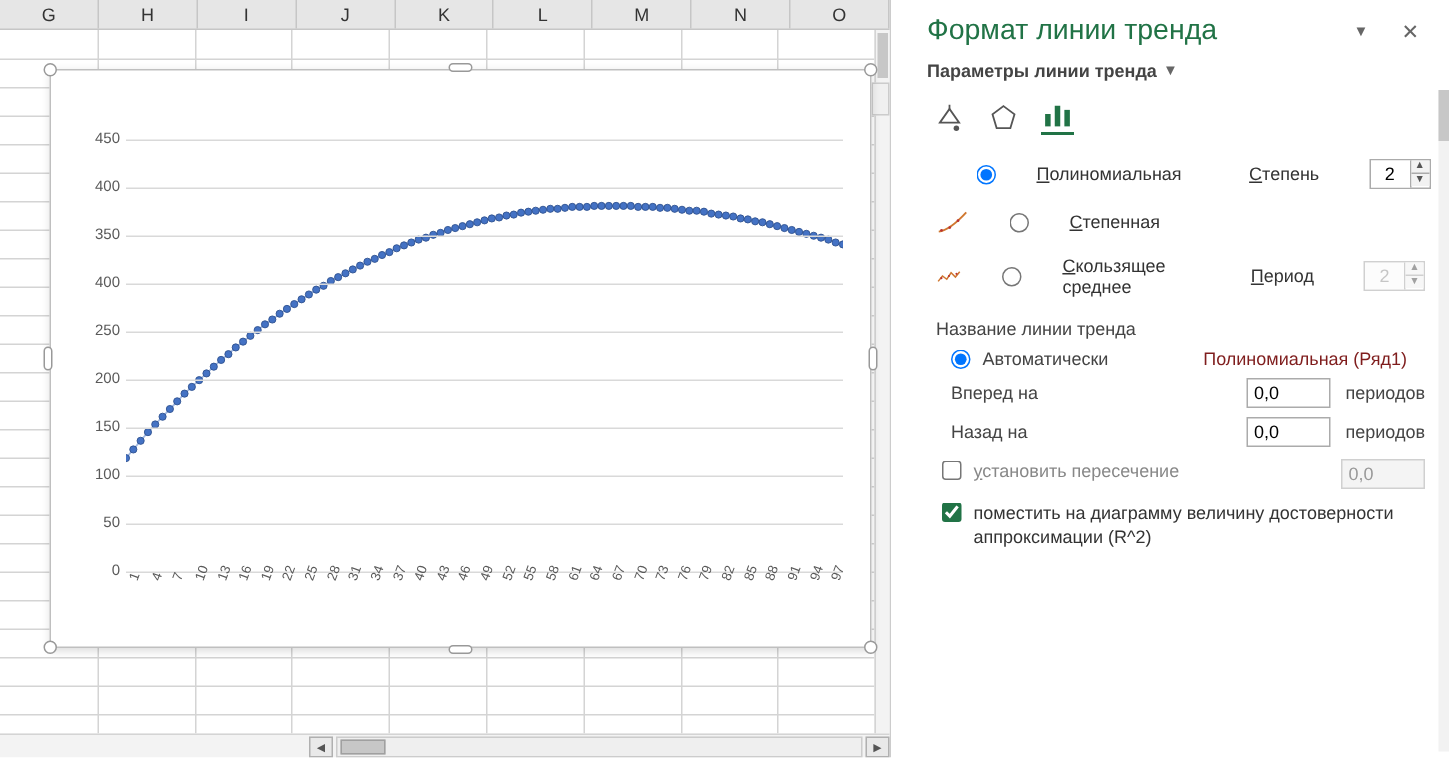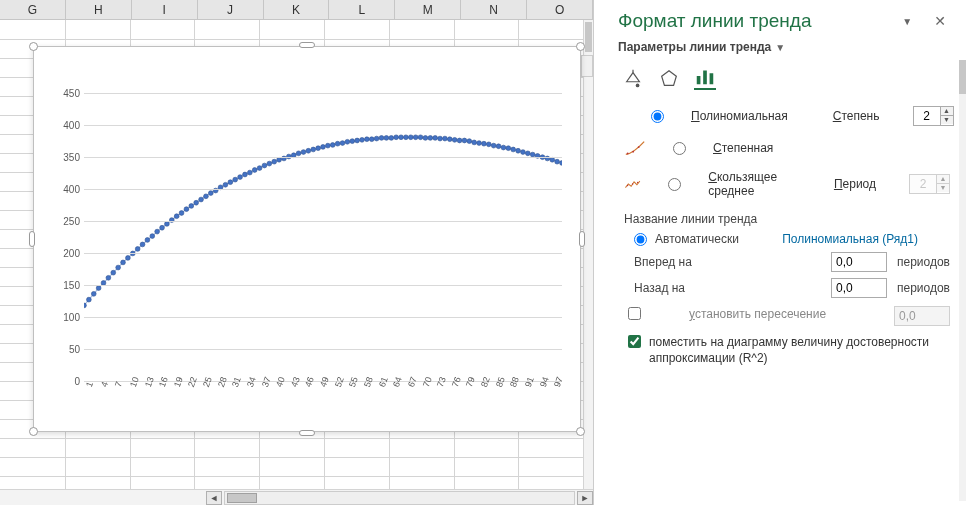--- a/index.html
+++ b/index.html
@@ -68,31 +68,31 @@
 .spin { display:inline-flex; align-items:stretch; border:1px solid #ababab; height:20px; margin-left:6px; }
 .spin input { width:26px; border:0; text-align:center; font-size:12px; padding:0 2px; outline:none; }
 .spin .btns { display:flex; flex-direction:column; border-left:1px solid #ababab; }
 .spin .btns div { width:12px; height:8.5px; display:flex; align-items:center; justify-content:center; font-size:7px; color:#555; background:#f2f2f2; }
 .spin .btns div:first-child { border-bottom:1px solid #ababab; }
 .spin.disabled { opacity:.55; }
 .spin.disabled input { color:#999; }
 
 .hgroup-title { font-size:12px; color:#444; margin: 14px 0 6px 0; }
 .radio-plain { display:flex; align-items:center; gap:8px; margin:6px 0 6px 10px; }
-.auto-right { color:#0369a1; position:absolute; right: 32px; margin-left: 24px; }
+.auto-right { color:#7f1d1d; position:absolute; right: 12px; margin-left: 24px; }
 .auto-box { position:absolute; right: 28px; width:86px; height:18px; background:#eee; border:1px solid #e2e2e2; }
 
 .forecast .row { display:flex; align-items:center; margin:6px 0 6px 10px; gap:10px; }
 .forecast input.num { width:56px; height:20px; border:1px solid #ababab; font-size:12px; padding:2px 4px; text-align:left; }
 .forecast .unit { color:#444; }
 
 .chk-row { display:flex; align-items:flex-start; gap:8px; margin:8px 0 0 4px; }
 .chk-row input[type=checkbox] { width:13px; height:13px; margin-top:1px; accent-color:#217346; }
 .chk-row .txt { flex:1; color:#333; line-height:1.35; }
-.chk-row .txt.dim { color:#888;margin-left:40px; }
+.chk-row .txt.dim { color:#888; }
 .intercept-val { width:56px; height:20px; border:1px solid #d0d0d0; background:#f4f4f4; color:#999; font-size:12px; text-align:left; padding:2px 4px; margin-left:auto; }
 
 
 .pane-scroll { position:absolute; right:2px; top:60px; bottom:4px; width:7px; background:#f2f2f2; }
 .pane-scroll .thumb { position:absolute; top:0; left:0; right:0; height:34px; background:#c7c7c7; }
 </style>
 </head>
 <body>
 
 <div class="workbook">

